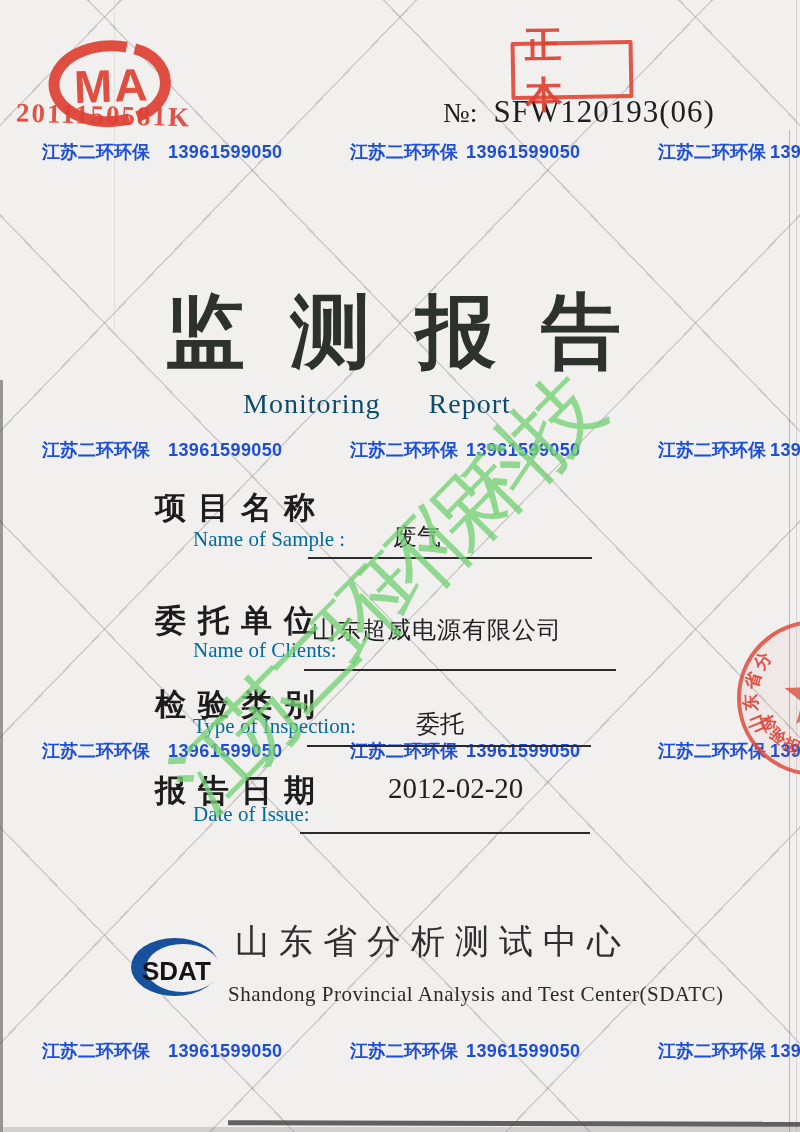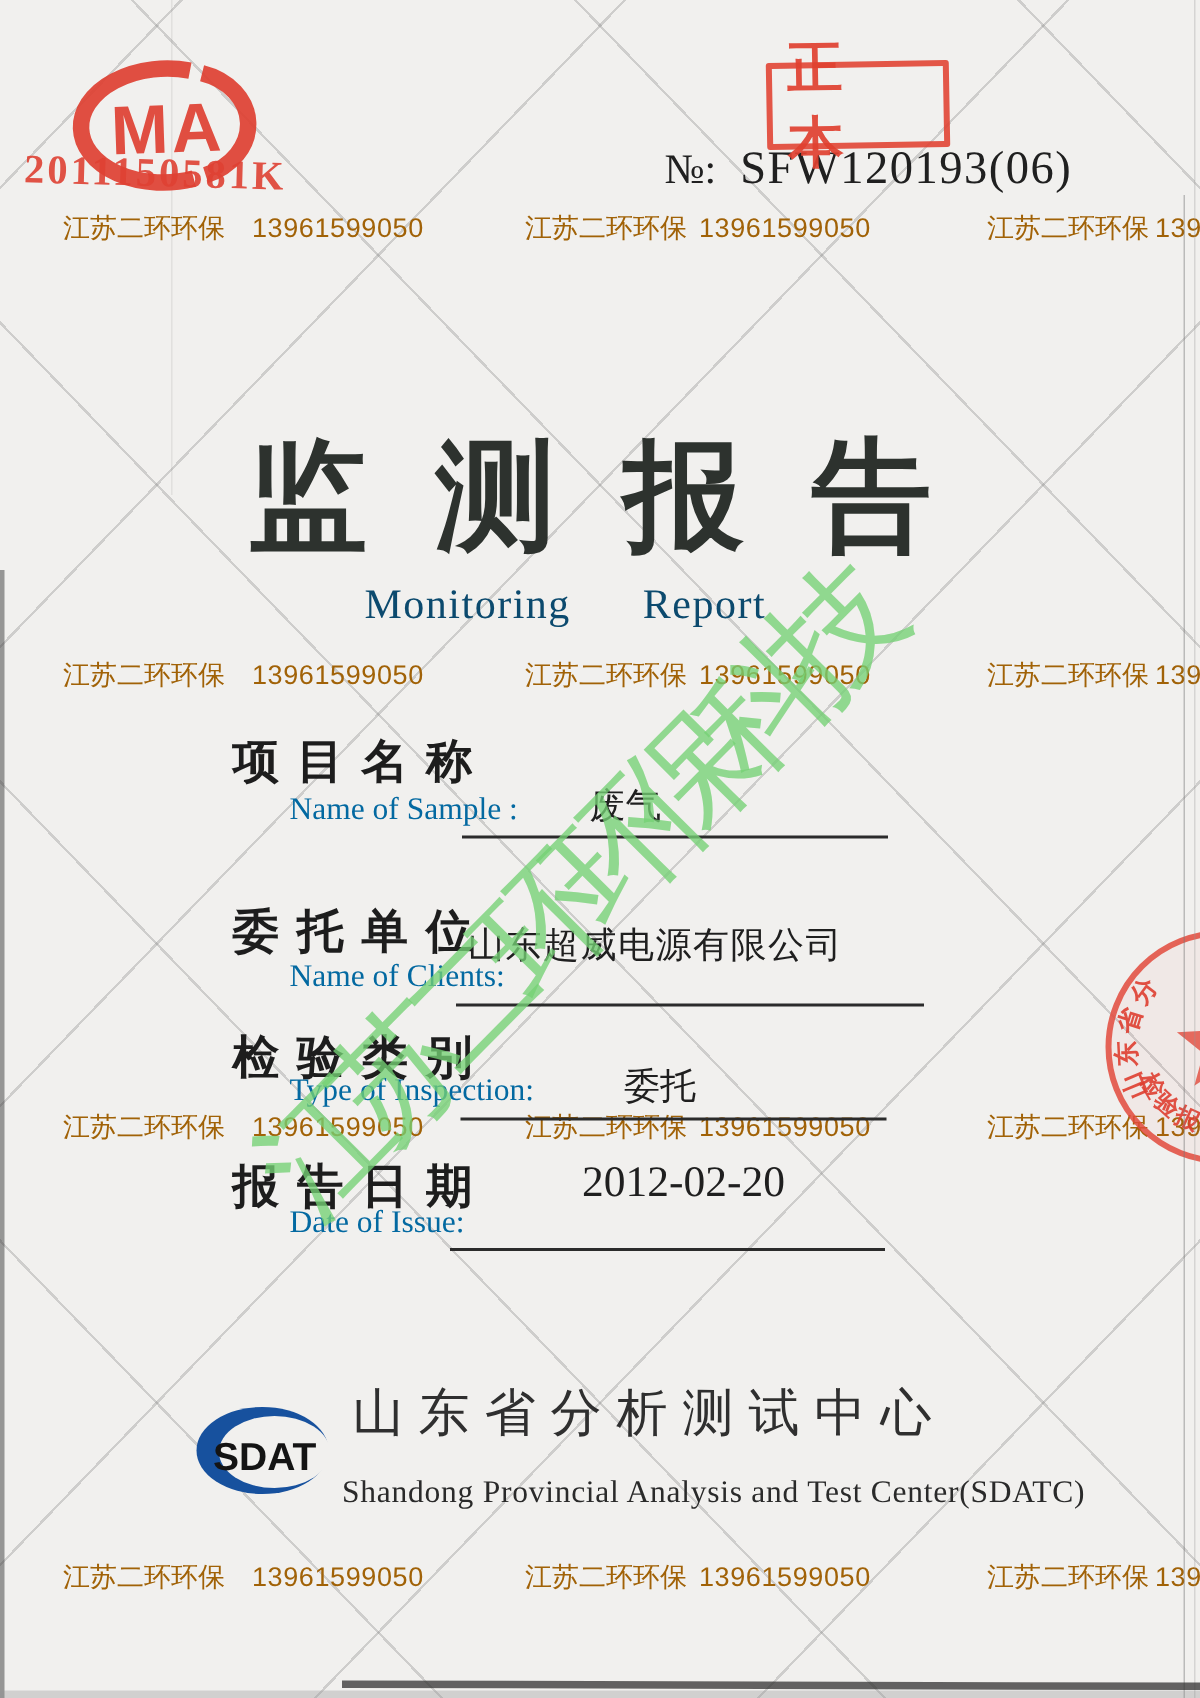--- a/index.html
+++ b/index.html
@@ -12,21 +12,21 @@
   
   .lattice{
     left:0;top:0;width:800px;height:1132px;z-index:1;
     background-image:
       repeating-linear-gradient(46deg, transparent 0 211px, rgba(125,125,125,.30) 211px 212.6px),
       repeating-linear-gradient(-46deg, transparent 0 211px, rgba(125,125,125,.30) 211px 212.6px);
   }
   .fold{left:114px;top:0;width:1px;height:330px;background:rgba(90,90,90,.10);z-index:2;}
   
   .wm-row{left:0;width:712px;height:24px;z-index:3;
-    font-family:"Liberation Sans", sans-serif;font-weight:400;color:#a16207;font-size:18px;line-height:22px;}
+    font-family:"Liberation Sans", sans-serif;font-weight:700;color:#1d4ed8;font-size:18px;line-height:22px;}
   .wm-row span{position:absolute;white-space:nowrap;}
   .wm-co1{left:42px;}  .wm-ph1{left:168px;letter-spacing:.4px;}
   .wm-co2{left:350px;} .wm-ph2{left:466px;letter-spacing:.4px;}
   .wm-co3{left:658px;} .wm-ph3{left:770px;letter-spacing:.4px;}
   
   .green-wm{
     left:388px;top:593px;z-index:5;white-space:nowrap;
     transform:translate(-50%,-50%) rotate(-45.3deg);
     font-size:86px;letter-spacing:-17px;padding-right:17px;
     color:rgba(116,209,116,.78);font-family:"DejaVu Serif", serif;

